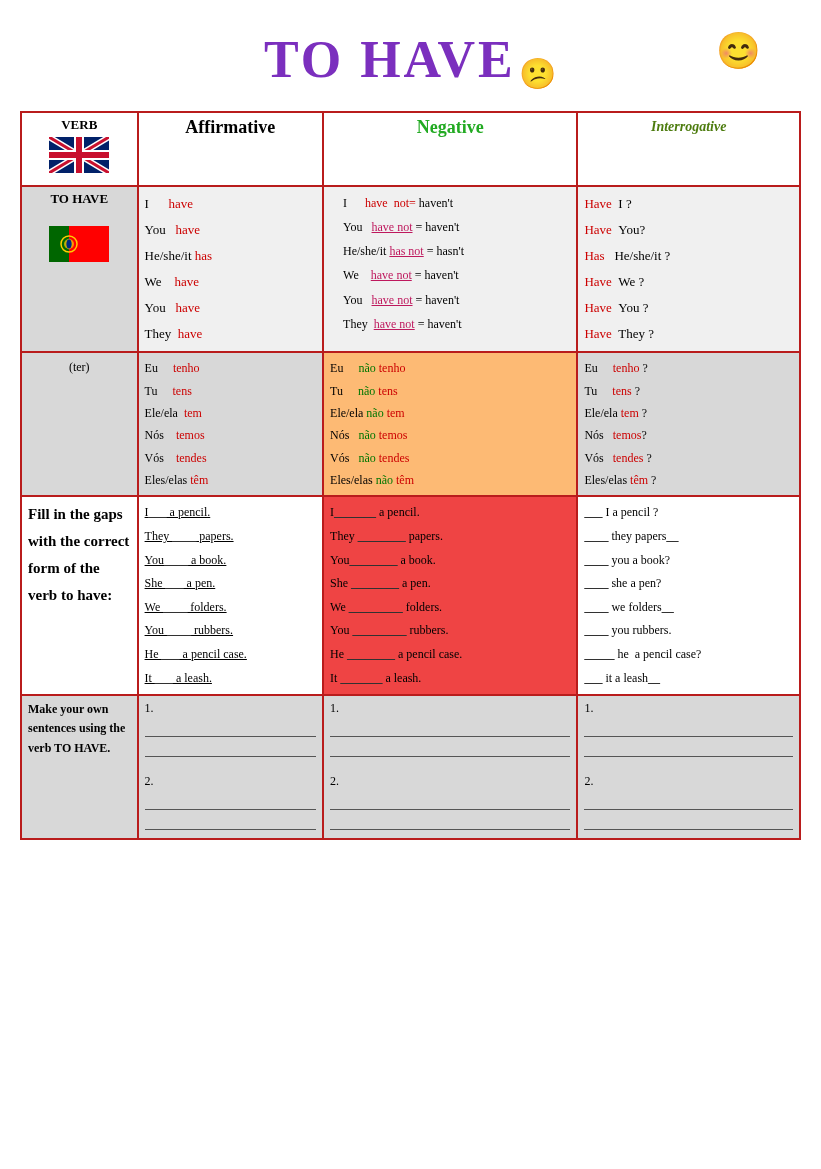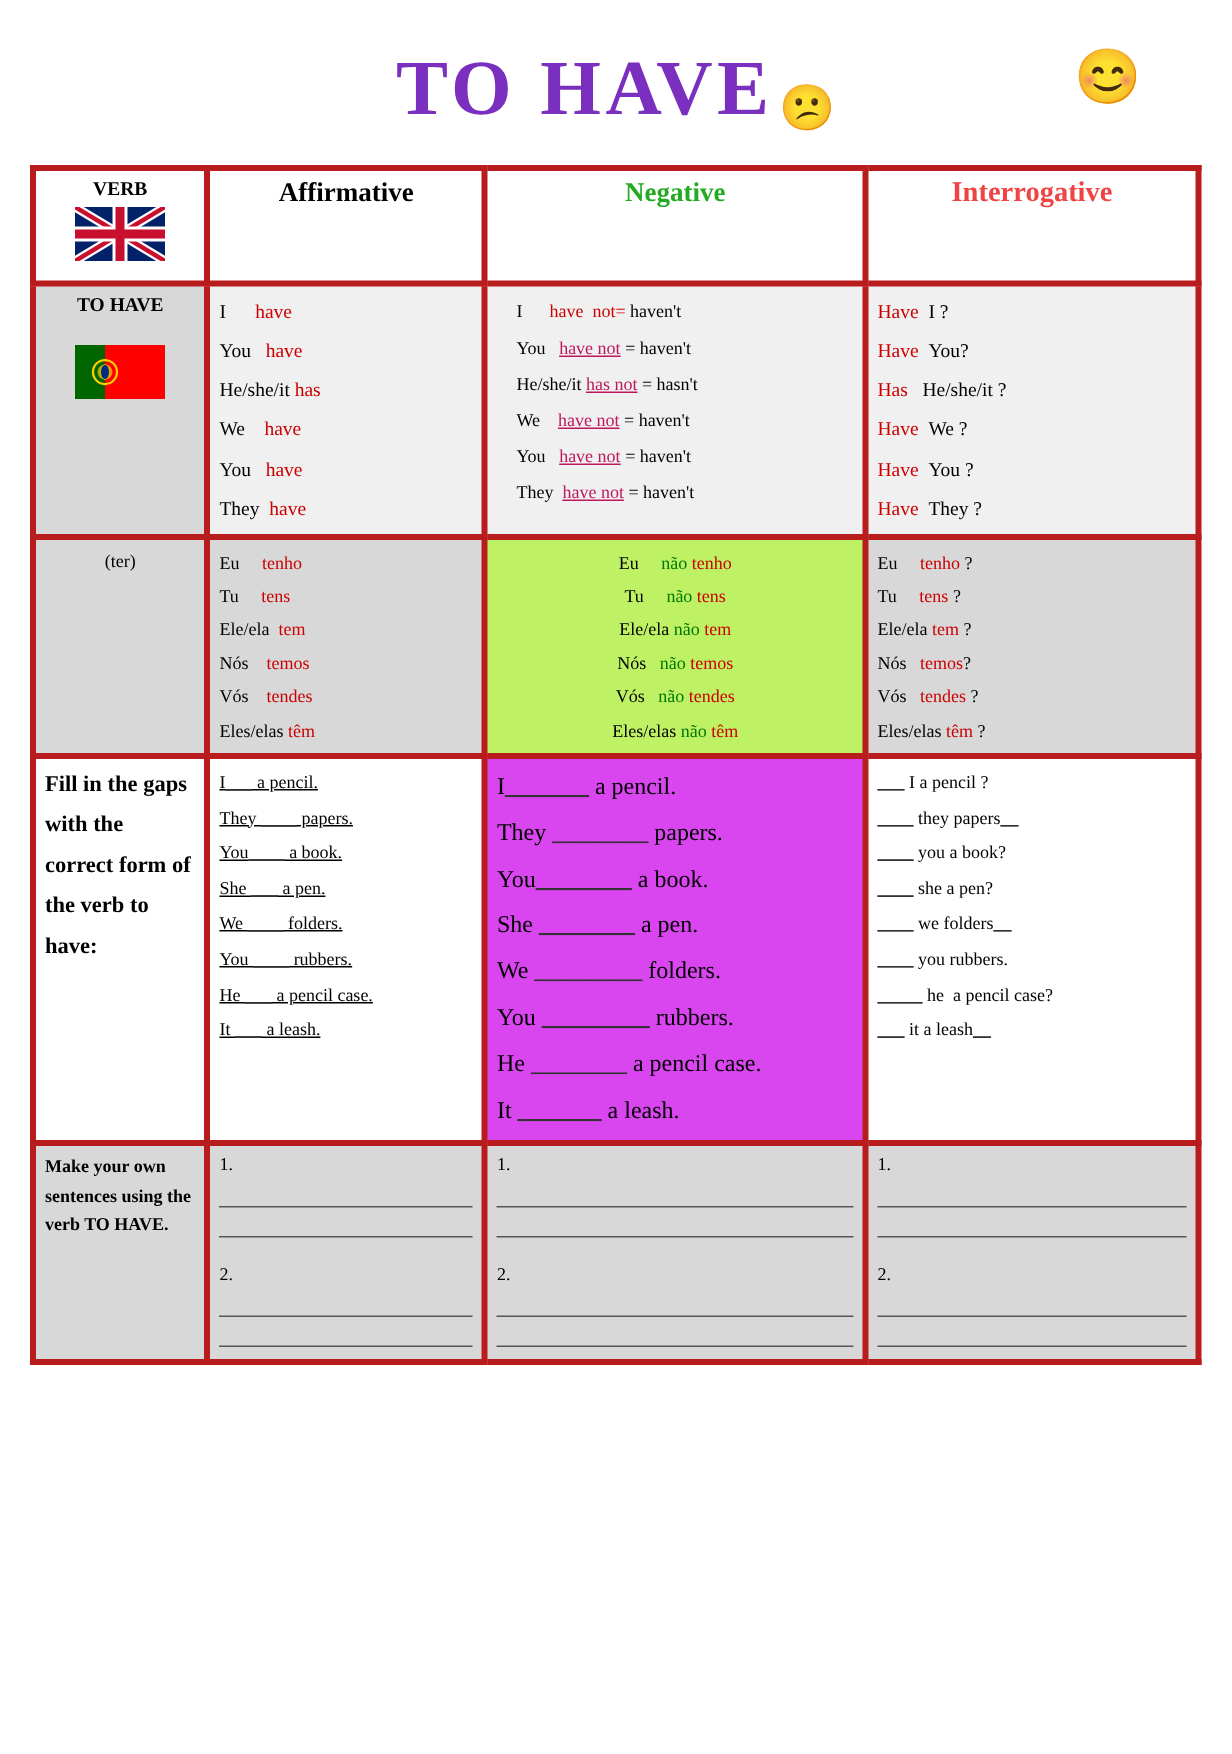--- a/index.html
+++ b/index.html
@@ -32,21 +32,21 @@
       top: 10px;
       font-size: 36px;
     }
     table.main-table {
       width: 100%;
       border-collapse: collapse;
       border: 2px solid #333;
       font-size: 13px;
     }
     table.main-table td, table.main-table th {
-      border: 4px solid #b91c1c;
+      border: 2px solid #b91c1c;
       padding: 4px 6px;
       vertical-align: top;
     }
     .col-verb {
       width: 110px;
       background: #d8d8d8;
       text-align: center;
       vertical-align: middle;
     }
     .col-affirmative {
@@ -63,21 +63,21 @@
     }
     .header-row td {
       background: white;
       font-weight: bold;
       font-size: 16px;
       text-align: center;
       padding: 8px 4px;
     }
     .aff-header { color: black; font-size: 18px; }
     .neg-header { color: #22aa22; font-size: 18px; }
-    .int-header { color: #ef4444; font-size: 19px; }
+    .int-header { color: #4d7c0f; font-size: 14px; font-style: italic; }
     .verb-header { font-weight: bold; font-size: 13px; }
     .red { color: #cc0000; }
     .green { color: #007700; }
     .conjugation-row td {
       background: #d8d8d8;
       font-size: 12px;
       line-height: 1.7;
     }
     .exercises-row td {
       background: white;
@@ -218,21 +218,21 @@
 
     <td style="background:#d8d8d8; font-size:12px; line-height:1.7;">
       <p>Eu &nbsp;&nbsp;&nbsp;&nbsp;<span class="red">tenho</span></p>
       <p>Tu &nbsp;&nbsp;&nbsp;&nbsp;<span class="red">tens</span></p>
       <p>Ele/ela &nbsp;<span class="red">tem</span></p>
       <p>Nós &nbsp;&nbsp;&nbsp;<span class="red">temos</span></p>
       <p>Vós &nbsp;&nbsp;&nbsp;<span class="red">tendes</span></p>
       <p>Eles/elas <span class="red">têm</span></p>
     </td>
 
-    <td style="background:#bef264; font-size:12px; line-height:1.7;text-align:center;">
+    <td style="background:#fdba74; font-size:12px; line-height:1.7;">
       <p>Eu &nbsp;&nbsp;&nbsp;&nbsp;<span class="green">não</span> <span class="red">tenho</span></p>
       <p>Tu &nbsp;&nbsp;&nbsp;&nbsp;<span class="green">não</span> <span class="red">tens</span></p>
       <p>Ele/ela <span class="green">não</span> <span class="red">tem</span></p>
       <p>Nós &nbsp;&nbsp;<span class="green">não</span> <span class="red">temos</span></p>
       <p>Vós &nbsp;&nbsp;<span class="green">não</span> <span class="red">tendes</span></p>
       <p>Eles/elas <span class="green">não</span> <span class="red">têm</span></p>
     </td>
 
     <td style="background:#d8d8d8; font-size:12px; line-height:1.7;">
       <p>Eu &nbsp;&nbsp;&nbsp;&nbsp;<span class="red">tenho</span> ?</p>
@@ -253,21 +253,21 @@
       <p>I<span class="blank">___</span> a pencil.</p>
       <p>They <span class="blank">____</span> papers.</p>
       <p>You<span class="blank">____</span> a book.</p>
       <p>She <span class="blank">___</span> a pen.</p>
       <p>We <span class="blank">____</span> folders.</p>
       <p>You <span class="blank">____</span> rubbers.</p>
       <p>He <span class="blank">___</span> a pencil case.</p>
       <p>It <span class="blank">___</span> a leash.</p>
     </td>
 
-    <td style="background:#d946ef; font-size:16px; line-height:1.8;">
+    <td style="background:#ef4444; font-size:12px; line-height:1.8;">
       <p>I<span class="blank">_______</span> a pencil.</p>
       <p>They <span class="blank">________</span> papers.</p>
       <p>You<span class="blank">________</span> a book.</p>
       <p>She <span class="blank">________</span> a pen.</p>
       <p>We <span class="blank">_________</span> folders.</p>
       <p>You <span class="blank">_________</span> rubbers.</p>
       <p>He <span class="blank">________</span> a pencil case.</p>
       <p>It <span class="blank">_______</span> a leash.</p>
     </td>
 

